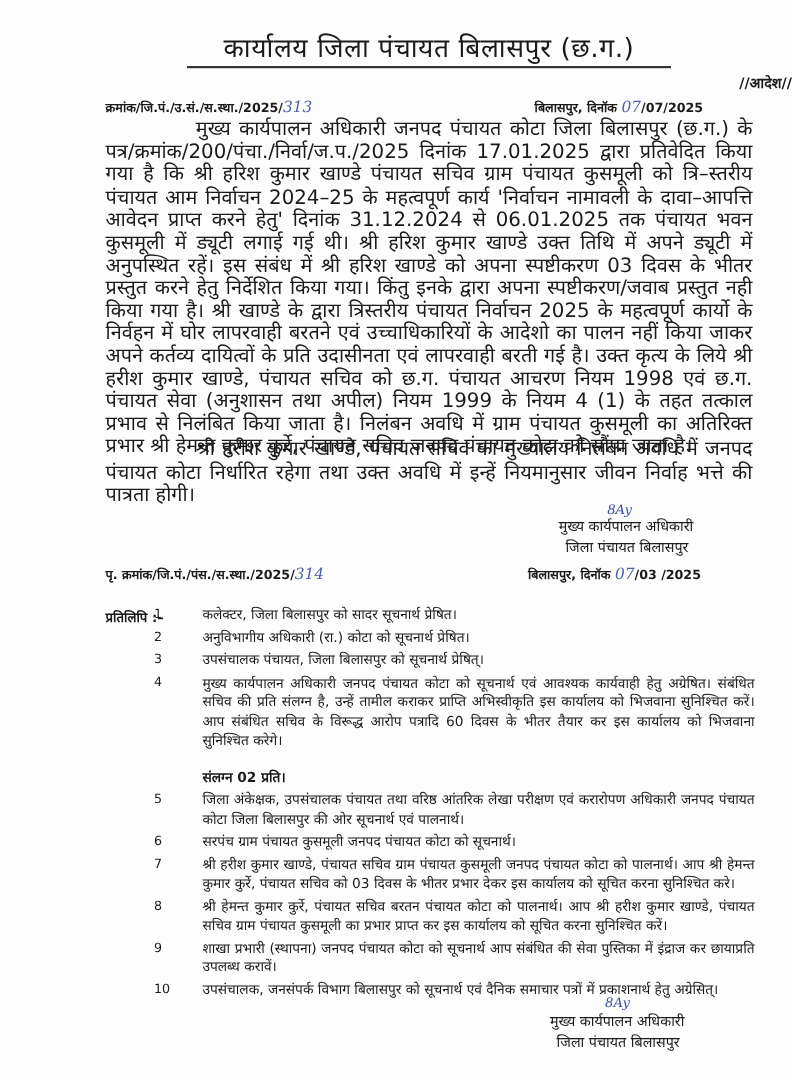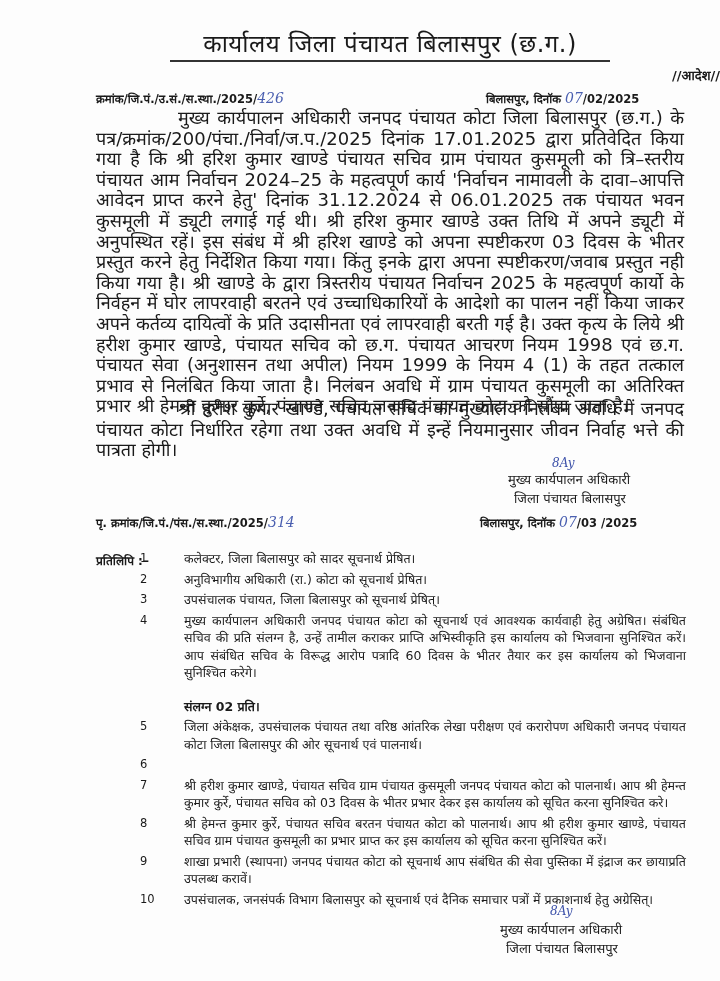--- a/index.html
+++ b/index.html
@@ -36,25 +36,25 @@
   </style>
 </head>
 <body>
 
 <div class="page">
 
   <div class="title">कार्यालय जिला पंचायत बिलासपुर (छ.ग.)</div>
   <div class="order-head">//आदेश//</div>
 
   <div class="refline" style="left:96px; top:90px;">
-    <span>क्रमांक/जि.पं./उ.सं./स.स्था./2025/</span><span class="hand">426</span>
+    <span>क्रमांक/जि.पं./उ.सं./स.स्था./2025/</span><span class="hand">313</span>
   </div>
   <div class="refline" style="left:486px; top:90px;">
     <span>बिलासपुर, दिनॉक</span>
-    <span class="hand">07</span><span>/02/2025</span>
+    <span class="hand">07</span><span>/07/2025</span>
   </div>
 
   <div class="para" style="top:108px;">
     <span class="indent"></span><span>मुख्य कार्यपालन अधिकारी जनपद पंचायत कोटा जिला बिलासपुर (छ.ग.) के पत्र/क्रमांक/200/पंचा./निर्वा/ज.प./2025 दिनांक 17.01.2025 द्वारा प्रतिवेदित किया गया है कि श्री हरिश कुमार खाण्डे पंचायत सचिव ग्राम पंचायत कुसमूली को त्रि–स्तरीय पंचायत आम निर्वाचन 2024–25 के महत्वपूर्ण कार्य 'निर्वाचन नामावली के दावा–आपत्ति आवेदन प्राप्त करने हेतु' दिनांक 31.12.2024 से 06.01.2025 तक पंचायत भवन कुसमूली में ड्यूटी लगाई गई थी। श्री हरिश कुमार खाण्डे उक्त तिथि में अपने ड्यूटी में अनुपस्थित रहें। इस संबंध में श्री हरिश खाण्डे को अपना स्पष्टीकरण 03 दिवस के भीतर प्रस्तुत करने हेतु निर्देशित किया गया। किंतु इनके द्वारा अपना स्पष्टीकरण/जवाब प्रस्तुत नही किया गया है। श्री खाण्डे के द्वारा त्रिस्तरीय पंचायत निर्वाचन 2025 के महत्वपूर्ण कार्यो के निर्वहन में घोर लापरवाही बरतने एवं उच्चाधिकारियों के आदेशो का पालन नहीं किया जाकर अपने कर्तव्य दायित्वों के प्रति उदासीनता एवं लापरवाही बरती गई है। उक्त कृत्य के लिये श्री हरीश कुमार खाण्डे, पंचायत सचिव को छ.ग. पंचायत आचरण नियम 1998 एवं छ.ग. पंचायत सेवा (अनुशासन तथा अपील) नियम 1999 के नियम 4 (1) के तहत तत्काल प्रभाव से निलंबित किया जाता है। निलंबन अवधि में ग्राम पंचायत कुसमूली का अतिरिक्त प्रभार श्री हेमन्त कुमार कुर्रे, पंचायत सचिव जनपद पंचायत कोटा को सौंपा जाता है।</span>
   </div>
 
   <div class="para" style="top:399px;">
     <span class="indent"></span><span>श्री हरीश कुमार खाण्डे, पंचायत सचिव का मुख्यालय निलंबन अवधि में जनपद पंचायत कोटा निर्धारित रहेगा तथा उक्त अवधि में इन्हें नियमानुसार जीवन निर्वाह भत्ते की पात्रता होगी।</span>
   </div>
 
@@ -94,20 +94,21 @@
         <span>मुख्य कार्यपालन अधिकारी जनपद पंचायत कोटा को सूचनार्थ एवं आवश्यक कार्यवाही हेतु अग्रेषित। संबंधित सचिव की प्रति संलग्न है, उन्हें तामील कराकर प्राप्ति अभिस्वीकृति इस कार्यालय को भिजवाना सुनिश्चित करें। आप संबंधित सचिव के विरूद्ध आरोप पत्रादि 60 दिवस के भीतर तैयार कर इस कार्यालय को भिजवाना सुनिश्चित करेगे।</span>
         <span class="sub">संलग्न 02 प्रति।</span>
       </span>
     </div>
     <div class="item">
       <span class="num">5</span>
       <span class="txt">जिला अंकेक्षक, उपसंचालक पंचायत तथा वरिष्ठ आंतरिक लेखा परीक्षण एवं करारोपण अधिकारी जनपद पंचायत कोटा जिला बिलासपुर की ओर सूचनार्थ एवं पालनार्थ।</span>
     </div>
     <div class="item">
       <span class="num">6</span>
+      <span class="txt">सरपंच ग्राम पंचायत कुसमूली जनपद पंचायत कोटा को सूचनार्थ।</span>
     </div>
     <div class="item">
       <span class="num">7</span>
       <span class="txt">श्री हरीश कुमार खाण्डे, पंचायत सचिव ग्राम पंचायत कुसमूली जनपद पंचायत कोटा को पालनार्थ। आप श्री हेमन्त कुमार कुर्रे, पंचायत सचिव को 03 दिवस के भीतर प्रभार देकर इस कार्यालय को सूचित करना सुनिश्चित करे।</span>
     </div>
     <div class="item">
       <span class="num">8</span>
       <span class="txt">श्री हेमन्त कुमार कुर्रे, पंचायत सचिव बरतन पंचायत कोटा को पालनार्थ। आप श्री हरीश कुमार खाण्डे, पंचायत सचिव ग्राम पंचायत कुसमूली का प्रभार प्राप्त कर इस कार्यालय को सूचित करना सुनिश्चित करें।</span>
     </div>
     <div class="item">

